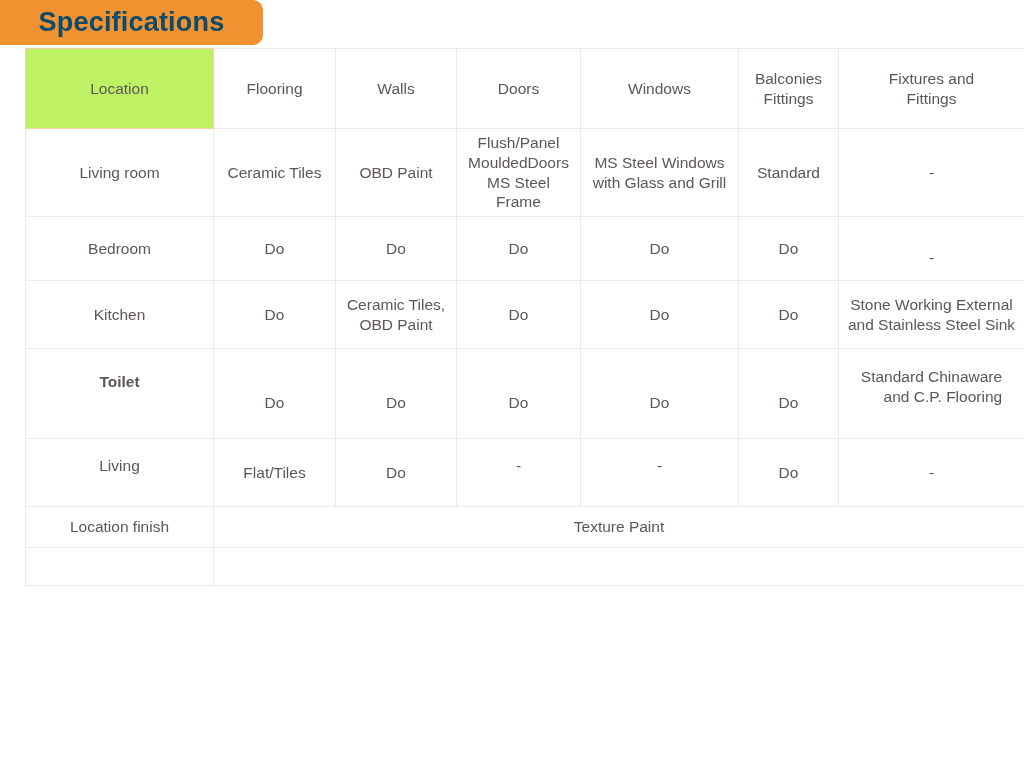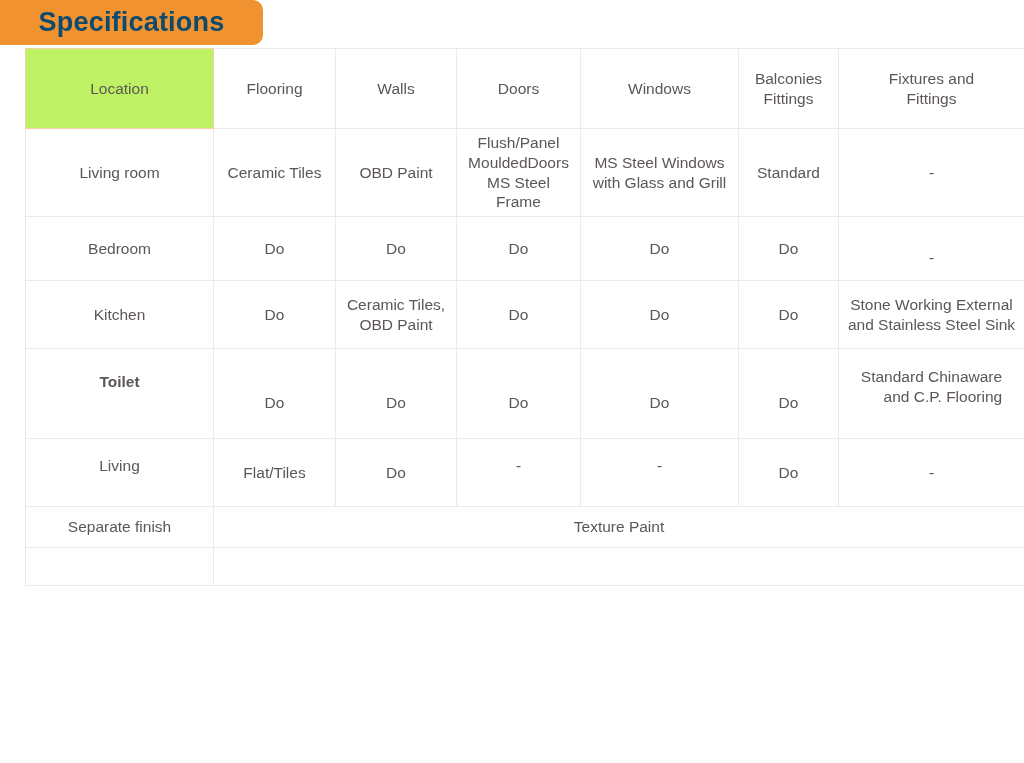--- a/index.html
+++ b/index.html
@@ -225,21 +225,21 @@
         <td class="loc-cell"><span class="nudge-up-sm">Living</span></td>
         <td>Flat/Tiles</td>
         <td>Do</td>
         <td><span class="dash nudge-up-sm">-</span></td>
         <td><span class="dash nudge-up-sm">-</span></td>
         <td>Do</td>
         <td><span class="dash">-</span></td>
       </tr>
 
       <tr class="r-ext">
-        <td class="loc-cell">Separate finish</td>
+        <td class="loc-cell">Location finish</td>
         <td class="wide-val" colspan="6">Texture Paint</td>
       </tr>
 
 
       <tr class="r-blank">
         <td class="loc-cell loc-blank"></td>
         <td class="wide-val blank-cell" colspan="6"></td>
       </tr>
 
     </tbody>

